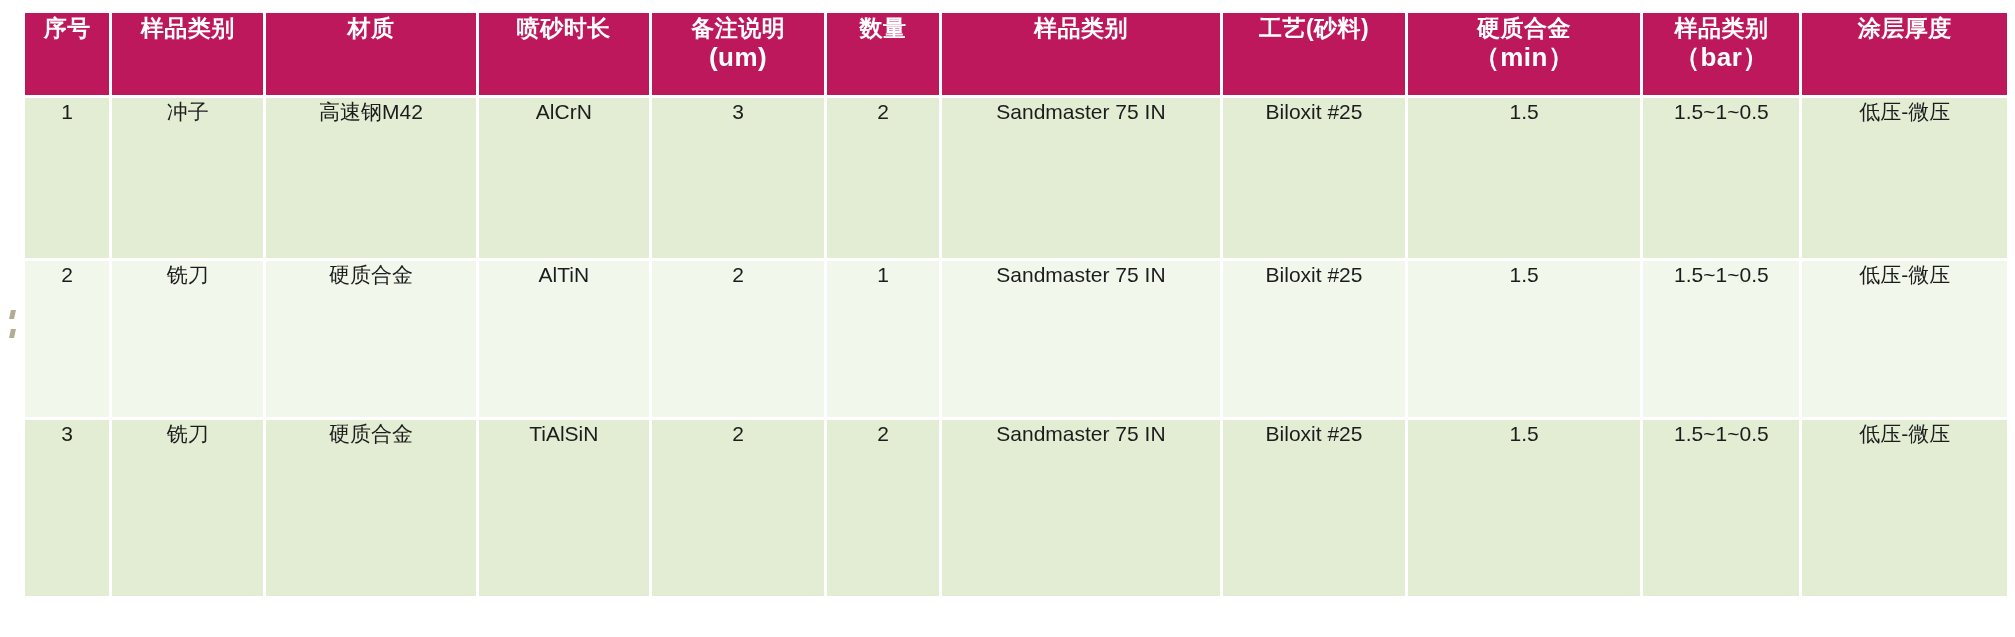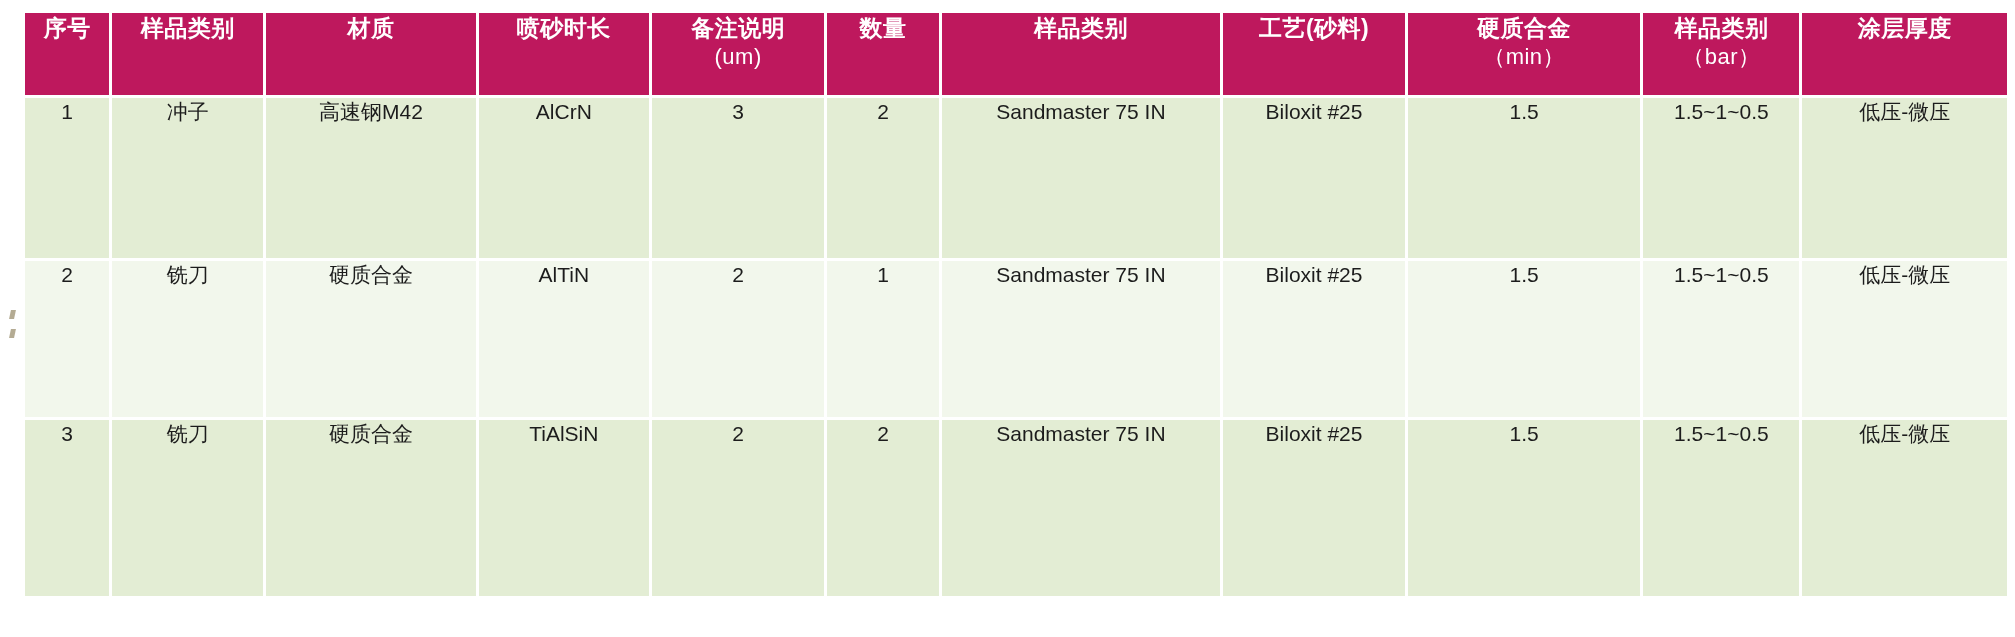--- a/index.html
+++ b/index.html
@@ -33,21 +33,21 @@
   thead th{
     background:#be185d;
     color:#ffffff;
     font-weight:bold;
     font-size:23px;
     line-height:30px;
     height:82px;
     padding-top:12px;
     letter-spacing:.5px;
   }
-  thead th .sub{display:block;font-weight:normal;font-size:22px;line-height:28px;}
+  thead th .sub{display:block;font-weight:bold;font-size:26px;line-height:28px;}
   tbody td{
     color:#1c1c1c;
     font-size:21px;
     line-height:28px;
     padding-top:28px;
     font-weight:normal;
   }
   tbody tr.band-a td{background:#e3edd4;}
   tbody tr.band-b td{background:#f2f7ec;}
   tbody tr.r1 td{height:160px;}

